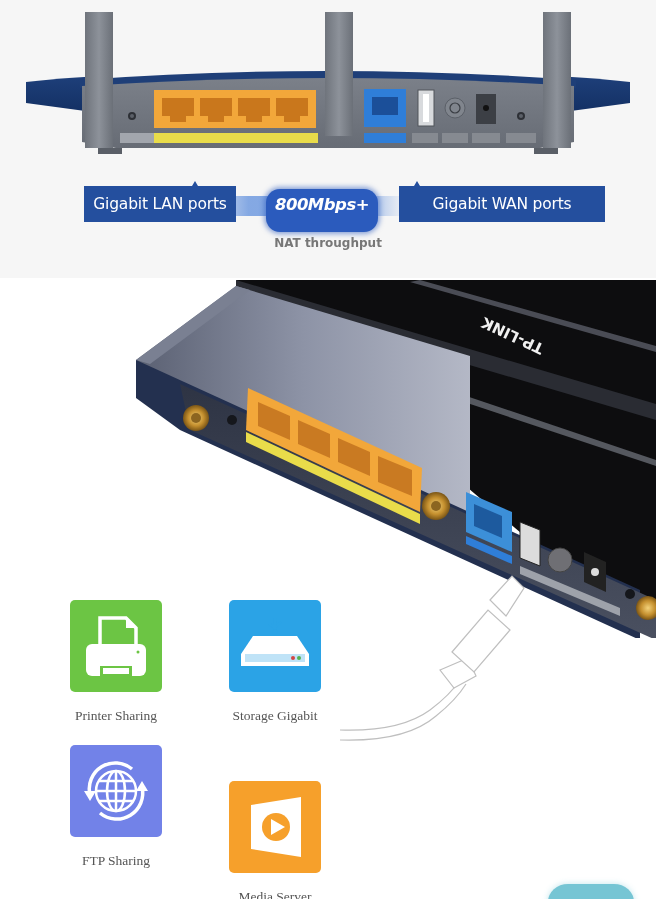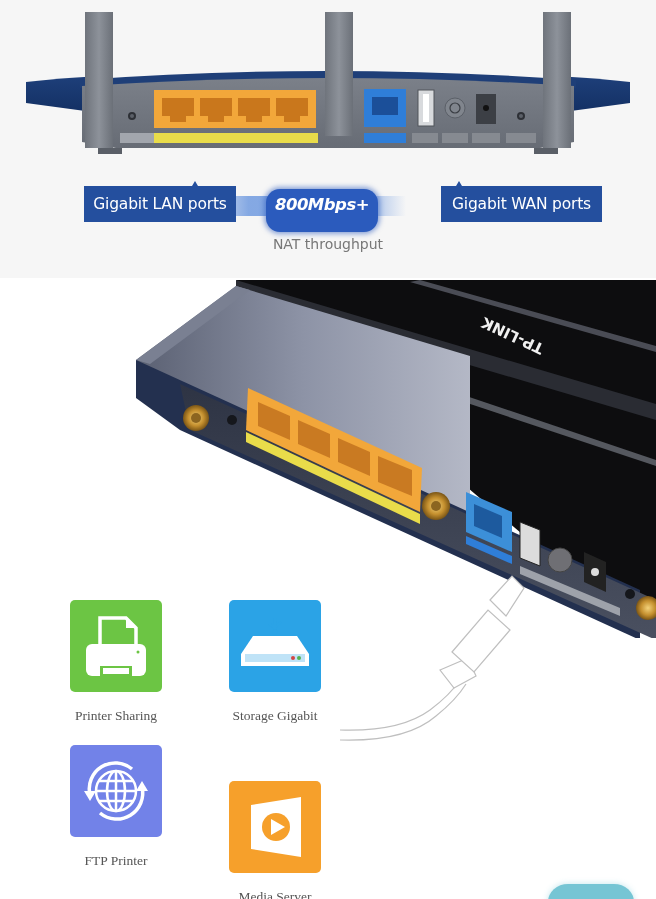--- a/index.html
+++ b/index.html
@@ -24,21 +24,21 @@
     text-align: center;
     letter-spacing: -0.2px;
   }
   .badge::before {
     content: ""; position: absolute; top: -5px; width: 0; height: 0;
     border-left: 3px solid transparent; border-right: 3px solid transparent;
     border-bottom: 5px solid #244f9e;
   }
   .badge-lan { left: 84px; width: 152px; }
   .badge-lan::before { left: 108px; }
-  .badge-wan { left: 399px; width: 161px; margin-left: 42px; }
+  .badge-wan { left: 399px; width: 206px; }
   .badge-wan::before { left: 15px; }
 
   .speed-glow {
     position: absolute; left: 196px; top: 14px; width: 210px; height: 20px;
     background: linear-gradient(90deg, rgba(150,180,230,0) 0%, rgba(120,160,225,0.9) 25%, rgba(120,160,225,0.9) 75%, rgba(150,180,230,0) 100%);
   }
   .speed-pill {
     position: absolute; left: 266px; top: 7px; width: 112px; height: 43px;
     background: #2b5bbd;
     border-radius: 14px;
@@ -48,21 +48,21 @@
     font-style: italic;
     font-weight: bold;
     font-size: 16.5px;
     line-height: 32px;
     text-align: center;
     letter-spacing: -0.5px;
   }
   .nat-label {
     position: absolute; left: 0; top: 236px; width: 656px;
     text-align: center; color: #777777;
-    font-family: "DejaVu Sans", sans-serif; font-size: 14px;
+    font-family: "DejaVu Sans", sans-serif; font-size: 12px; font-weight: bold;
   }
 
   
   .bottom-section { position: absolute; left: 0; top: 278px; width: 656px; height: 621px; background: #ffffff; }
   .router-angle { position: absolute; left: 0; top: 278px; width: 656px; height: 360px; }
   .usb-cable { position: absolute; left: 340px; top: 570px; width: 200px; height: 180px; }
 
   .feature {
     position: absolute; width: 130px; text-align: center;
   }
@@ -288,21 +288,21 @@
         <line x1="26" y1="46" x2="66" y2="46"></line>
         <line x1="29" y1="36" x2="63" y2="36"></line>
         <line x1="29" y1="56" x2="63" y2="56"></line>
         <path d="M20 50 A26 26 0 0 1 62 24" stroke-width="3.5"></path>
         <path d="M72 42 A26 26 0 0 1 30 68" stroke-width="3.5"></path>
       </g>
       <path d="M14 46 L26 46 L20 56 Z" fill="#fff"></path>
       <path d="M66 46 L78 46 L72 36 Z" fill="#fff"></path>
     </svg>
   </div>
-  <div class="label">FTP Printer</div>
+  <div class="label">FTP Sharing</div>
 </div>
 
 <div class="feature f-media">
   <div class="tile tile-orange">
     <svg width="92" height="92" viewBox="0 0 92 92">
       <path d="M22 24 L72 16 L72 76 L22 68 Z" fill="#fff"></path>
       <circle cx="47" cy="46" r="14" fill="#f6a02b"></circle>
       <path d="M42 38 L56 46 L42 54 Z" fill="#fff"></path>
     </svg>
   </div>

